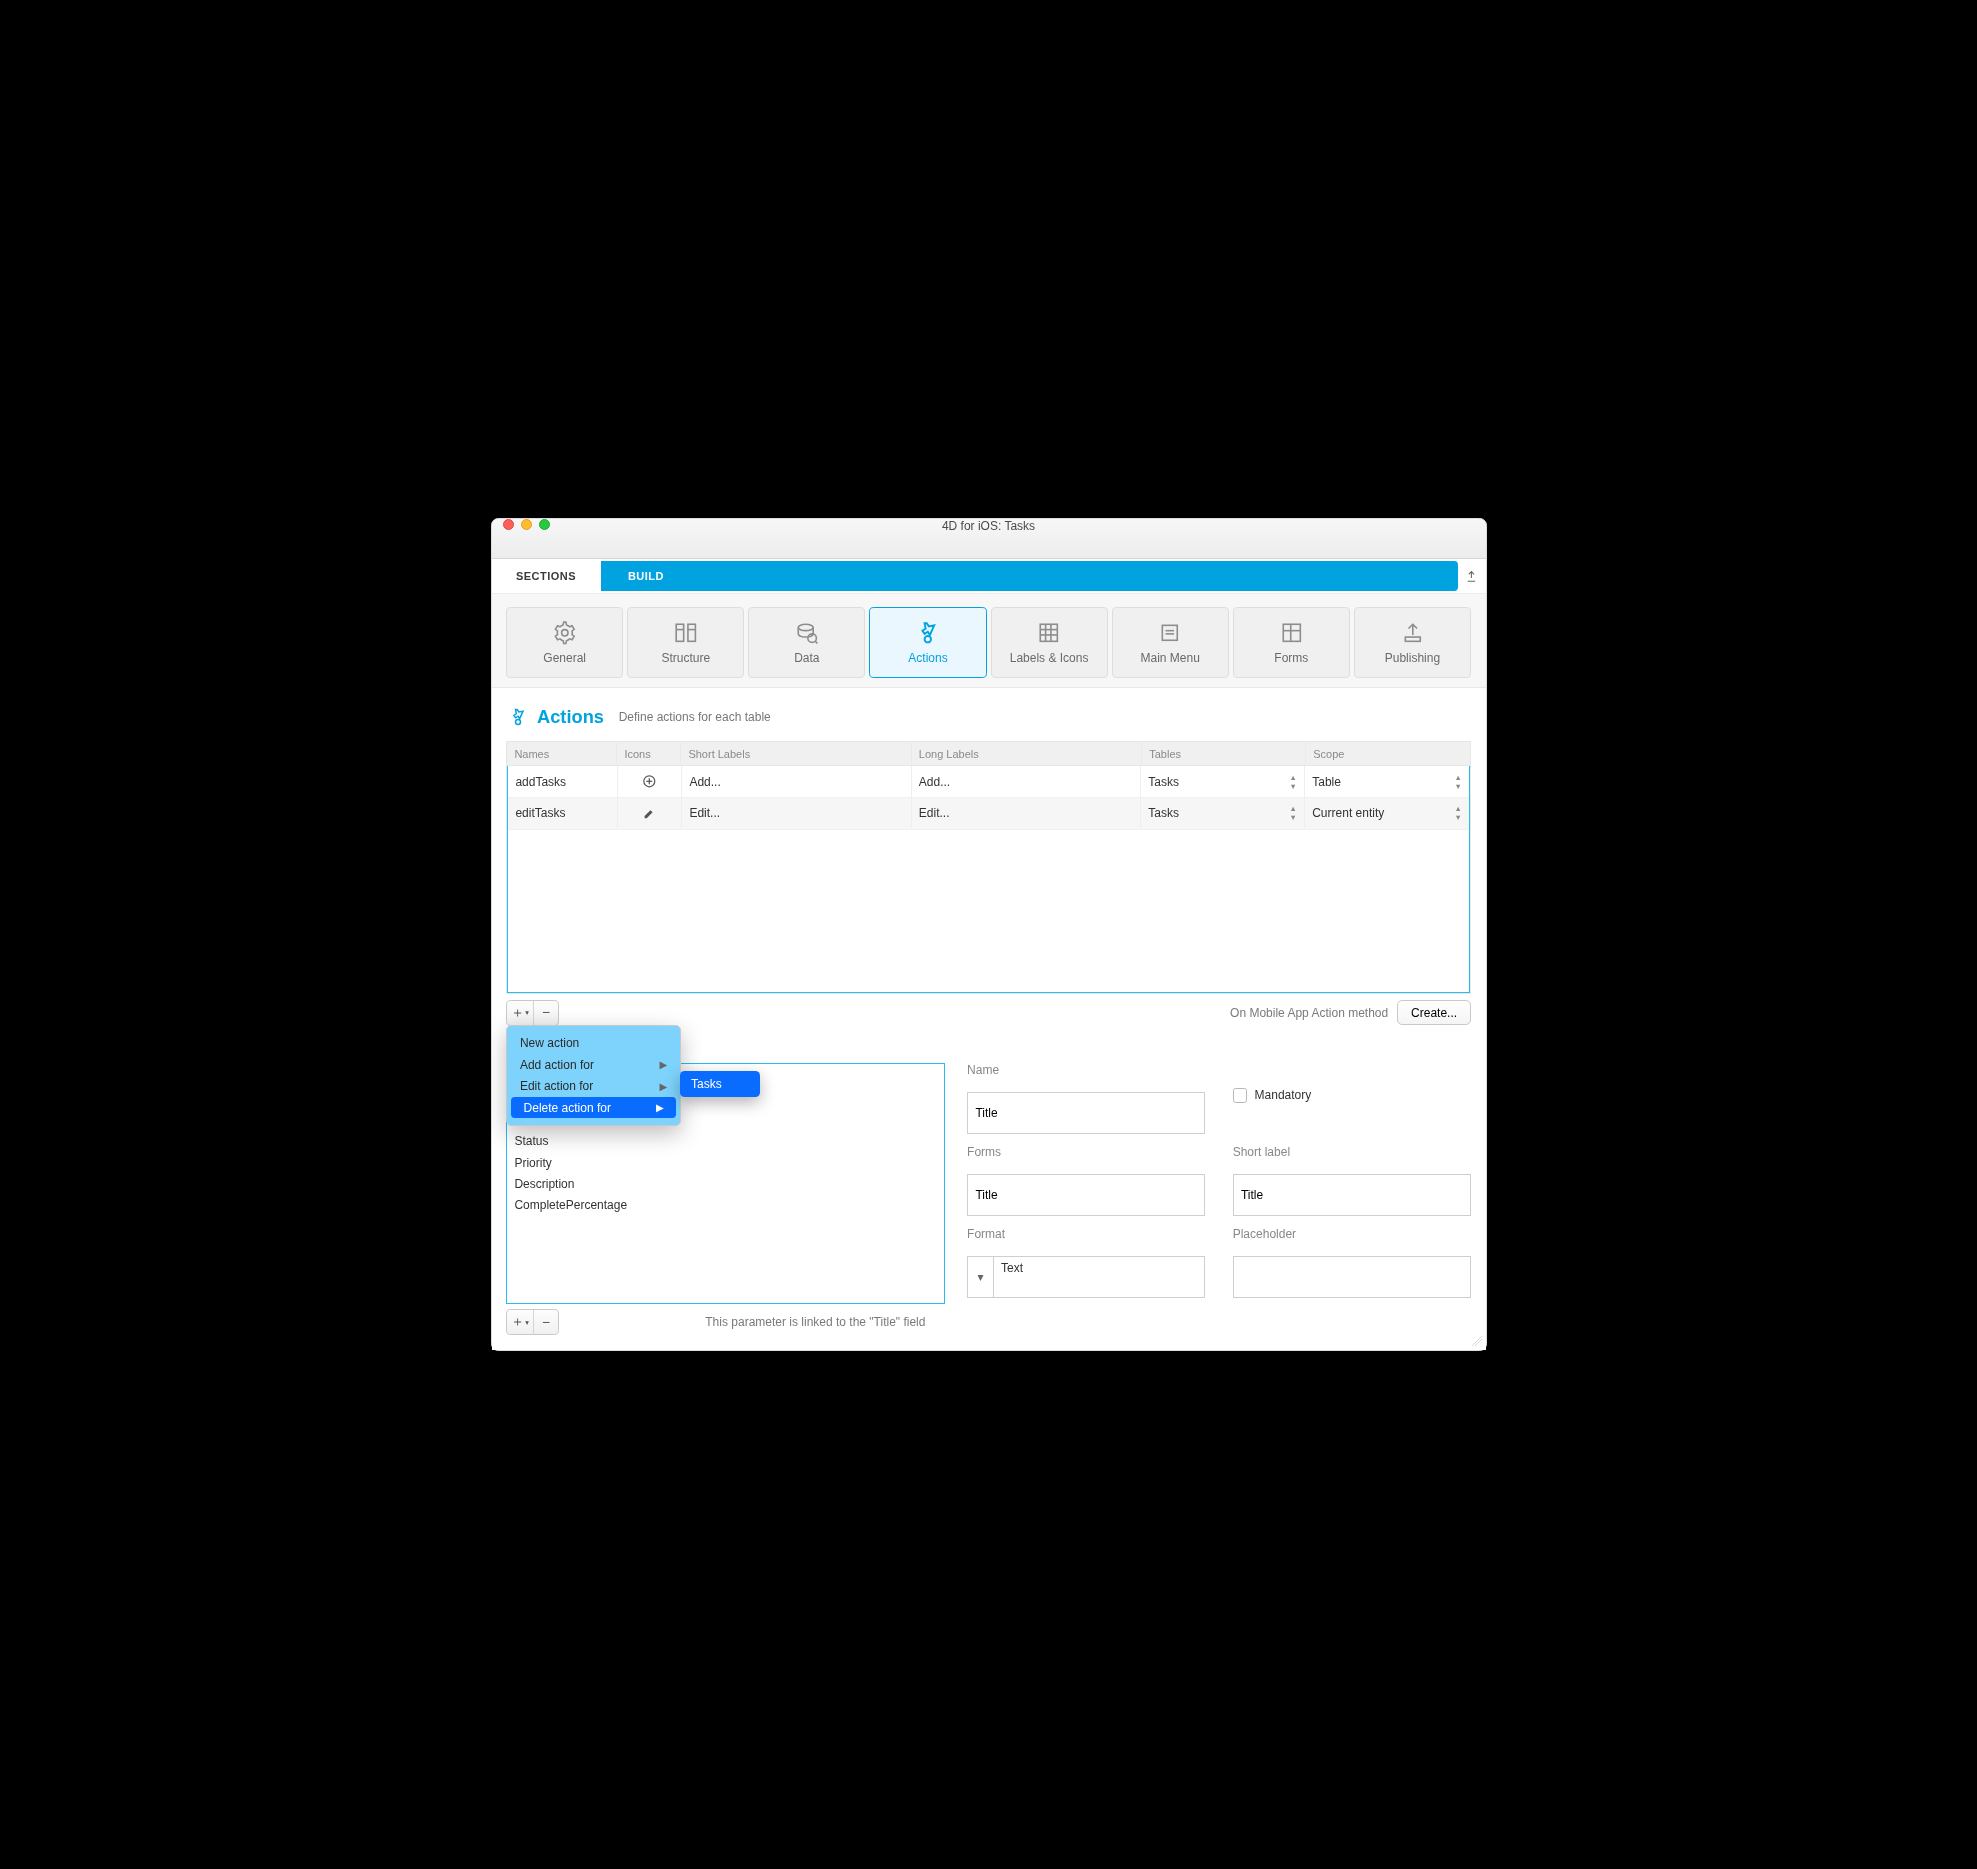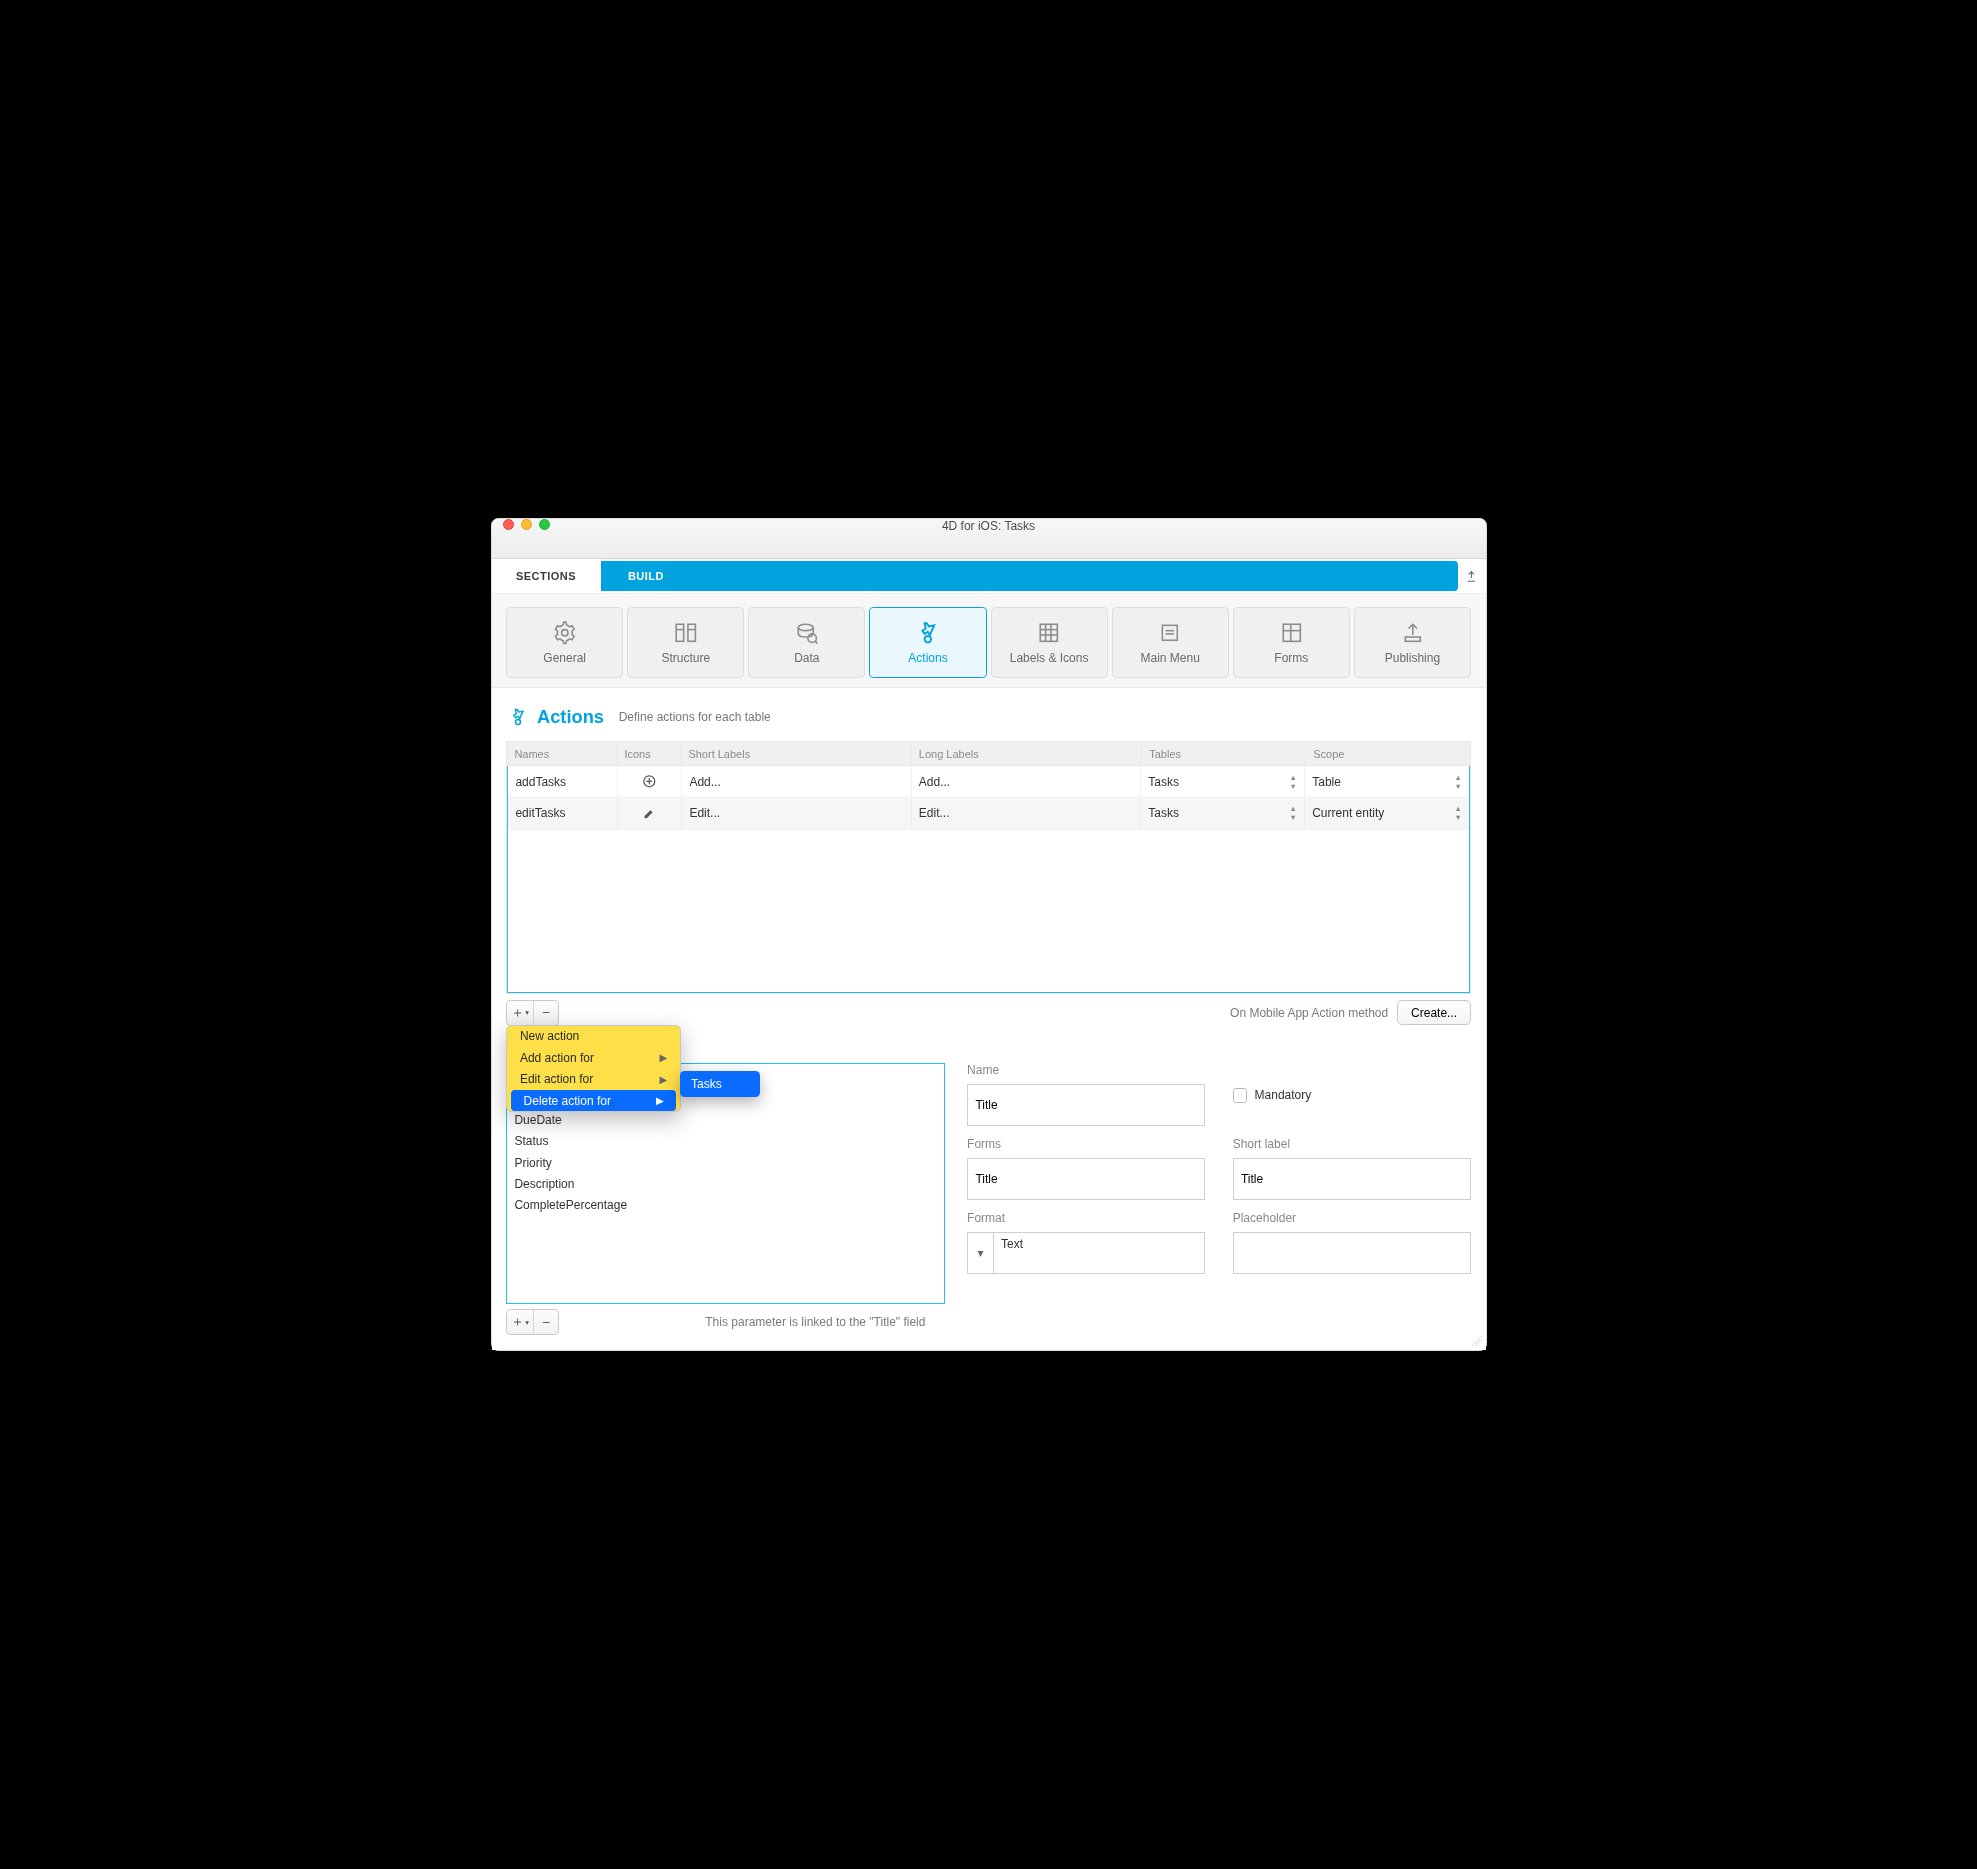--- a/index.html
+++ b/index.html
@@ -174,27 +174,27 @@
     border-radius:5px;
     padding:4.6px 12.8px;
     font-size:12px;
     cursor:pointer;
   }
   
   .context-menu {
     position:absolute;
     top:25px; left:0;
     width:175px;
-    background:#fde047;
+    background:#7dd3fc;
     border:0.9px solid #c8c8c8;
     border-radius:5.5px;
     box-shadow:0 7.3px 22px rgba(0,0,0,0.25);
     z-index:50;
     overflow:hidden;
-    padding:0 0;
+    padding:7px 0;
   }
   .context-menu .item {
     padding:3.7px 12.8px;
     font-size:12px;
     color:#2a2a2a;
     display:flex; align-items:center; justify-content:space-between;
     cursor:pointer;
     position:relative;
   }
   .context-menu .item.highlight {
@@ -241,21 +241,21 @@
   }
   .param-btnrow { margin-top:5.5px; display:flex; align-items:center; }
   .linked-hint { color:#7a7a7a; font-size:12px; margin-left:146px; }
   .form-grid {
     display:grid;
     grid-template-columns: 1fr 1fr;
     column-gap:27.4px;
     row-gap:11px;
     align-content:start;
   }
-  .field { display:flex; flex-direction:column; gap:7px; }
+  .field { display:flex; flex-direction:column; gap:15px; }
   .field label { color:#888; font-size:12px; }
   .txt {
     border:0.9px solid #cfcfcf;
     height:42px;
     padding:3.7px 7.3px;
     font-size:12px;
     background:#fff;
   }
   .txt.dropdown-combo { display:flex; padding:0; }
   .dd-toggle {

